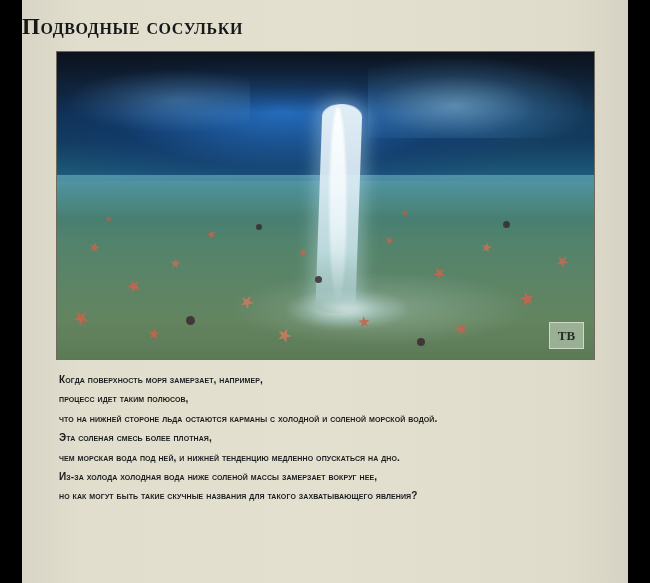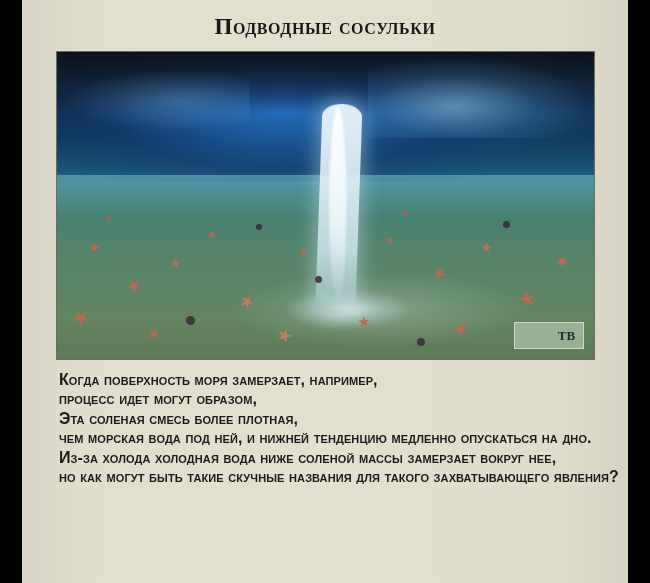--- a/index.html
+++ b/index.html
@@ -26,21 +26,20 @@
     width: 606px;
     height: 583px;
     background: #dedacb;
     background: linear-gradient(to right, #d9d5c6 0%, #e2dece 10%, #e4e0d0 50%, #e0dccc 90%, #d7d3c4 100%);
   }
   .title {
     position: absolute;
     left: 0;
     top: 14px;
     width: 606px;
-    text-align: center;
     font-family: "Liberation Serif", serif;
     font-variant: small-caps;
     font-weight: bold;
     font-size: 23px;
     letter-spacing: 0.6px;
     color: #16181a;
   }
   .photo {
     position: absolute;
     left: 35px;
@@ -144,34 +143,33 @@
     height: 25px;
     background: #9fb59a;
     border: 1px solid #d8e2d2;
     color: #1d2620;
     font-family: "Liberation Serif", serif;
     font-weight: bold;
     font-size: 13px;
     line-height: 25px;
     text-align: center;
     opacity: 0.92;
-    padding-left: 35px;
   }
   .caption {
     position: absolute;
     left: 37px;
     top: 372px;
     width: 540px;
   }
   .caption p {
     margin: 0 0 4px 0;
     font-family: "Liberation Sans", sans-serif;
     font-variant: small-caps;
     font-weight: bold;
-    font-size: 16px;
+    font-size: 10px;
     line-height: 15.4px;
     letter-spacing: 0.1px;
     color: #191b1d;
     white-space: nowrap;
   }
 </style>
 </head>
 <body>
 
 <div class="page">
@@ -213,21 +211,22 @@
       <div class="urchin" style="left:48%;top:73%;width:7px;height:7px;"></div>
       <div class="urchin" style="left:83%;top:55%;width:7px;height:7px;"></div>
       <div class="urchin" style="left:37%;top:56%;width:6px;height:6px;"></div>
       <div class="urchin" style="left:67%;top:93%;width:8px;height:8px;"></div>
 
       <div class="watermark">ТВ</div>
     </div>
 
     <div class="caption">
       <p>Когда поверхность моря замерзает, например,</p>
-      <p>процесс идет могут образом,</p>
+      <p>процесс идет таким полюсов,</p>
+      <p>что на нижней стороне льда остаются карманы с холодной и соленой морской водой.</p>
       <p>Эта соленая смесь более плотная,</p>
       <p>чем морская вода под ней, и нижней тенденцию медленно опускаться на дно.</p>
       <p>Из-за холода холодная вода ниже соленой массы замерзает вокруг нее,</p>
       <p>но как могут быть такие скучные названия для такого захватывающего явления?</p>
     </div>
 
   </div>
 </div>
 
 </body></html>

